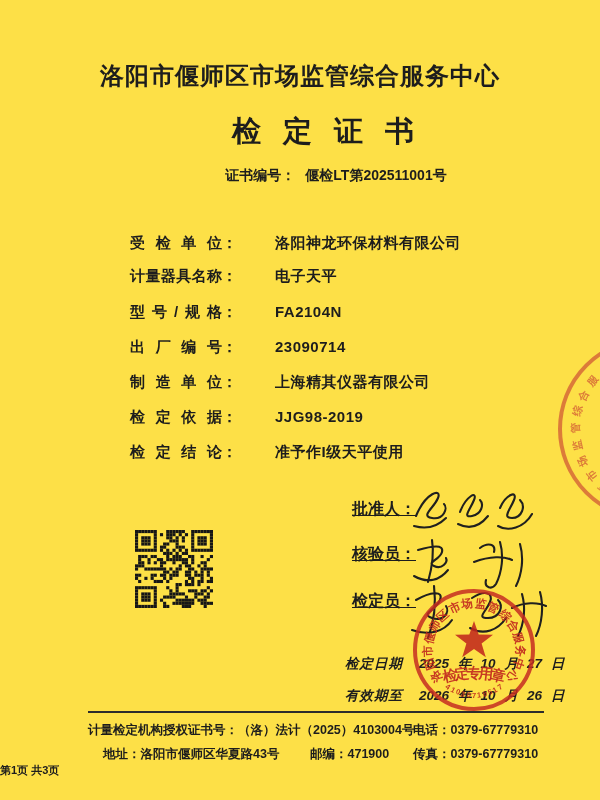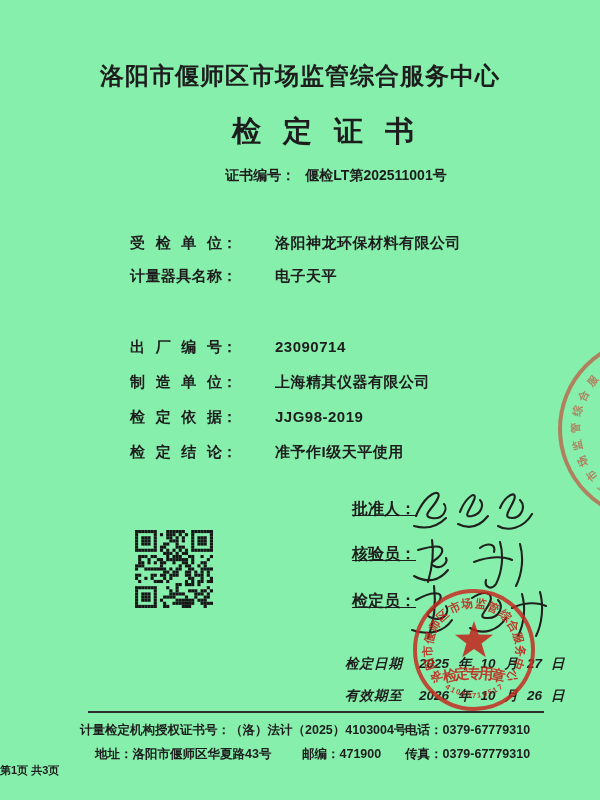--- a/index.html
+++ b/index.html
@@ -1,16 +1,16 @@
 <!DOCTYPE html>
 <html><head>
 <meta charset="utf-8">
 <style>
   html,body{margin:0;padding:0;background:#e8e8e8;}
-  #page{position:relative;width:600px;height:800px;background:#86efac;overflow:hidden;
+  #page{position:relative;width:600px;height:800px;background:#fde047;overflow:hidden;
         font-family:"Liberation Sans","DejaVu Sans",sans-serif;color:#1d1d1d;}
   .abs{position:absolute;}
   
   #org-title{top:60px;left:0;width:600px;text-align:center;font-size:24px;font-weight:700;letter-spacing:1px;}
   #doc-title{top:112px;left:0;width:600px;text-align:center;font-size:29px;font-weight:700;letter-spacing:22px;padding-left:22px;box-sizing:border-box;margin-left:23px;}
   #cert-line{top:167px;left:0;width:600px;text-align:center;font-size:14px;font-weight:700;padding-left:36px;}
   #cert-line .gap{display:inline-block;width:10px;}
   
   .frow{position:absolute;left:130px;font-size:15px;font-weight:700;white-space:nowrap;}
   .flabel{display:inline-block;width:92px;text-align:justify;text-align-last:justify;}
@@ -19,21 +19,21 @@
   
   .sig-label{position:absolute;left:352px;font-size:16px;font-weight:700;text-decoration:underline;}
   .sig-svg{position:absolute;}
   .sig-svg path{fill:none;stroke:#20201f;stroke-width:2.1;stroke-linecap:round;stroke-linejoin:round;}
   
   .date-row{position:absolute;left:345px;font-size:13.5px;font-weight:700;white-space:nowrap;display:flex;align-items:baseline;}
   .date-row .dl{letter-spacing:1px;margin-right:16px;}
   .date-row span{margin-right:9px;font-style:italic;}
   
   #rule{top:711px;left:88px;width:456px;height:2px;background:#2c2c2c;}
-  .foot{position:absolute;font-size:12.5px;font-weight:700;white-space:nowrap;}
+  .foot{position:absolute;font-size:12.5px;font-weight:700;white-space:nowrap;margin-left:8px;}
   #page-info{top:763px;left:0;width:539px;text-align:left;font-size:11px;font-weight:700;}
   
   #qr{top:530px;left:135px;width:78px;height:78px;}
   
   #stamp{top:589px;left:413px;width:122px;height:122px;}
   #stamp .ring{position:absolute;inset:0;border:4px solid rgba(197,45,34,0.85);border-radius:50%;box-sizing:border-box;}
   .arc-ch{position:absolute;color:rgba(193,40,30,0.92);font-weight:700;transform-origin:center;white-space:pre;}
   #stamp-star{position:absolute;left:41px;top:32px;}
   
   #corner-stamp{top:337px;left:558px;width:184px;height:184px;}
@@ -44,20 +44,21 @@
 <body>
 
 <div id="page">
 
   <div class="abs" id="org-title">洛阳市偃师区市场监管综合服务中心</div>
   <div class="abs" id="doc-title">检定证书</div>
   <div class="abs" id="cert-line"><span>证书编号：</span><span class="gap"></span><span>偃检LT第202511001号</span></div>
 
   <div class="frow" style="top:214px"><span class="flabel">受检单位</span><span class="fcolon">：</span><span class="fvalue">洛阳神龙环保材料有限公司</span></div>
   <div class="frow" style="top:247px"><span class="flabel">计量器具名称</span><span class="fcolon">：</span><span class="fvalue">电子天平</span></div>
+  <div class="frow" style="top:283px"><span class="flabel">型号/规格</span><span class="fcolon">：</span><span class="fvalue">FA2104N</span></div>
   <div class="frow" style="top:318px"><span class="flabel">出厂编号</span><span class="fcolon">：</span><span class="fvalue">23090714</span></div>
   <div class="frow" style="top:353px"><span class="flabel">制造单位</span><span class="fcolon">：</span><span class="fvalue">上海精其仪器有限公司</span></div>
   <div class="frow" style="top:388px"><span class="flabel">检定依据</span><span class="fcolon">：</span><span class="fvalue">JJG98-2019</span></div>
   <div class="frow" style="top:423px"><span class="flabel">检定结论</span><span class="fcolon">：</span><span class="fvalue">准予作I级天平使用</span></div>
 
   <div class="sig-label" style="top:499px">批准人：</div>
   <svg class="sig-svg" style="top:482px;left:408px" width="130" height="52" viewBox="0 0 130 52">
     <path d="M8 34 C18 10 34 6 30 16 C26 26 12 34 24 36 C36 38 40 26 36 22 M6 44 C20 48 30 44 38 36"></path>
     <path d="M52 30 C58 14 70 8 66 18 C62 28 54 36 64 34 C74 32 76 22 72 18 M50 42 C62 48 72 44 80 34"></path>
     <path d="M92 26 C98 12 110 8 106 18 C102 28 94 36 104 36 C114 36 118 24 112 18 M90 44 C100 50 116 46 124 32"></path>

